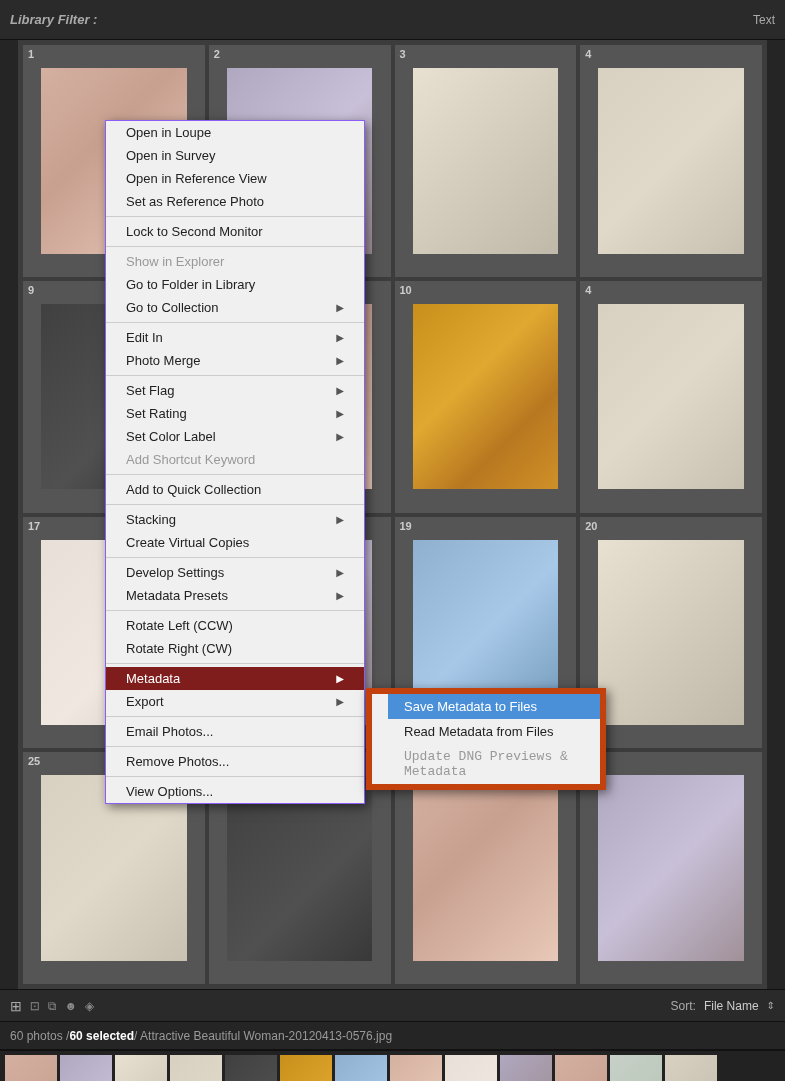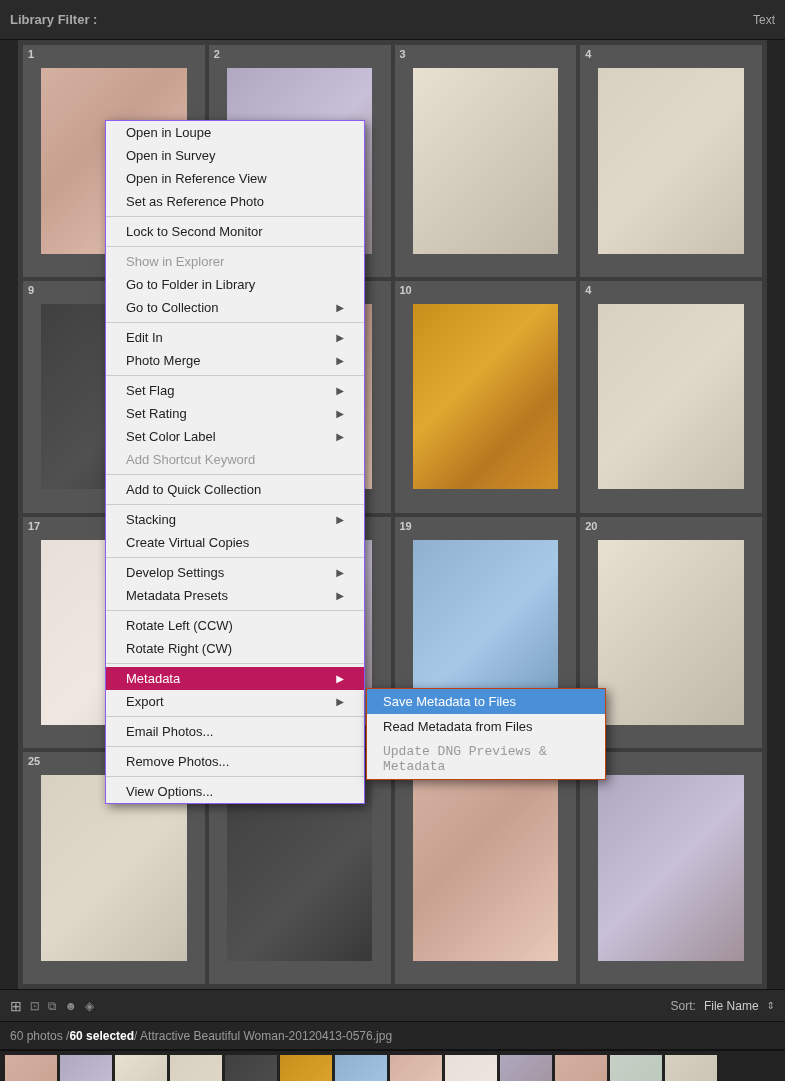--- a/index.html
+++ b/index.html
@@ -21,20 +21,21 @@
       display: flex;
       align-items: center;
       padding: 0 10px;
       border-bottom: 1px solid #111;
     }
     .top-bar-title {
       color: #aaa;
       font-size: 13px;
       font-weight: bold;
       flex: 1;
+      font-style: italic;
     }
     .top-bar-text {
       color: #aaa;
       font-size: 12px;
     }
 
     
     .main-area {
       display: flex;
       height: calc(1081px - 40px - 32px - 60px);
@@ -152,21 +153,21 @@
 
     .menu-item {
       padding: 4px 20px;
       display: flex;
       align-items: center;
       justify-content: space-between;
       cursor: pointer;
       white-space: nowrap;
     }
     .menu-item.highlighted {
-      background: #be185d;
+      background: #7f1d1d;
       color: #fff;
       text-align: center;
     }
     .menu-item.disabled {
       color: #999;
       cursor: default;
     }
 
     .menu-separator {
       height: 1px;
@@ -182,25 +183,26 @@
       color: #fff;
     }
 
     
     .submenu {
       position: absolute;
       top: 688px;
       left: 366px;
       width: 240px;
       background: #f0f0f0;
-      border: 1px solid #c2410c;
+      border: 6px solid #c2410c;
       box-shadow: 3px 3px 10px rgba(0,0,0,0.5);
       z-index: 101;
       color: #222;
       font-size: 13px;
+      padding-left: 16px;
     }
 
     .submenu-item {
       padding: 5px 16px;
       cursor: pointer;
       display: flex;
       align-items: center;
     }
     .submenu-item.highlighted {
       background: #4a90d9;

